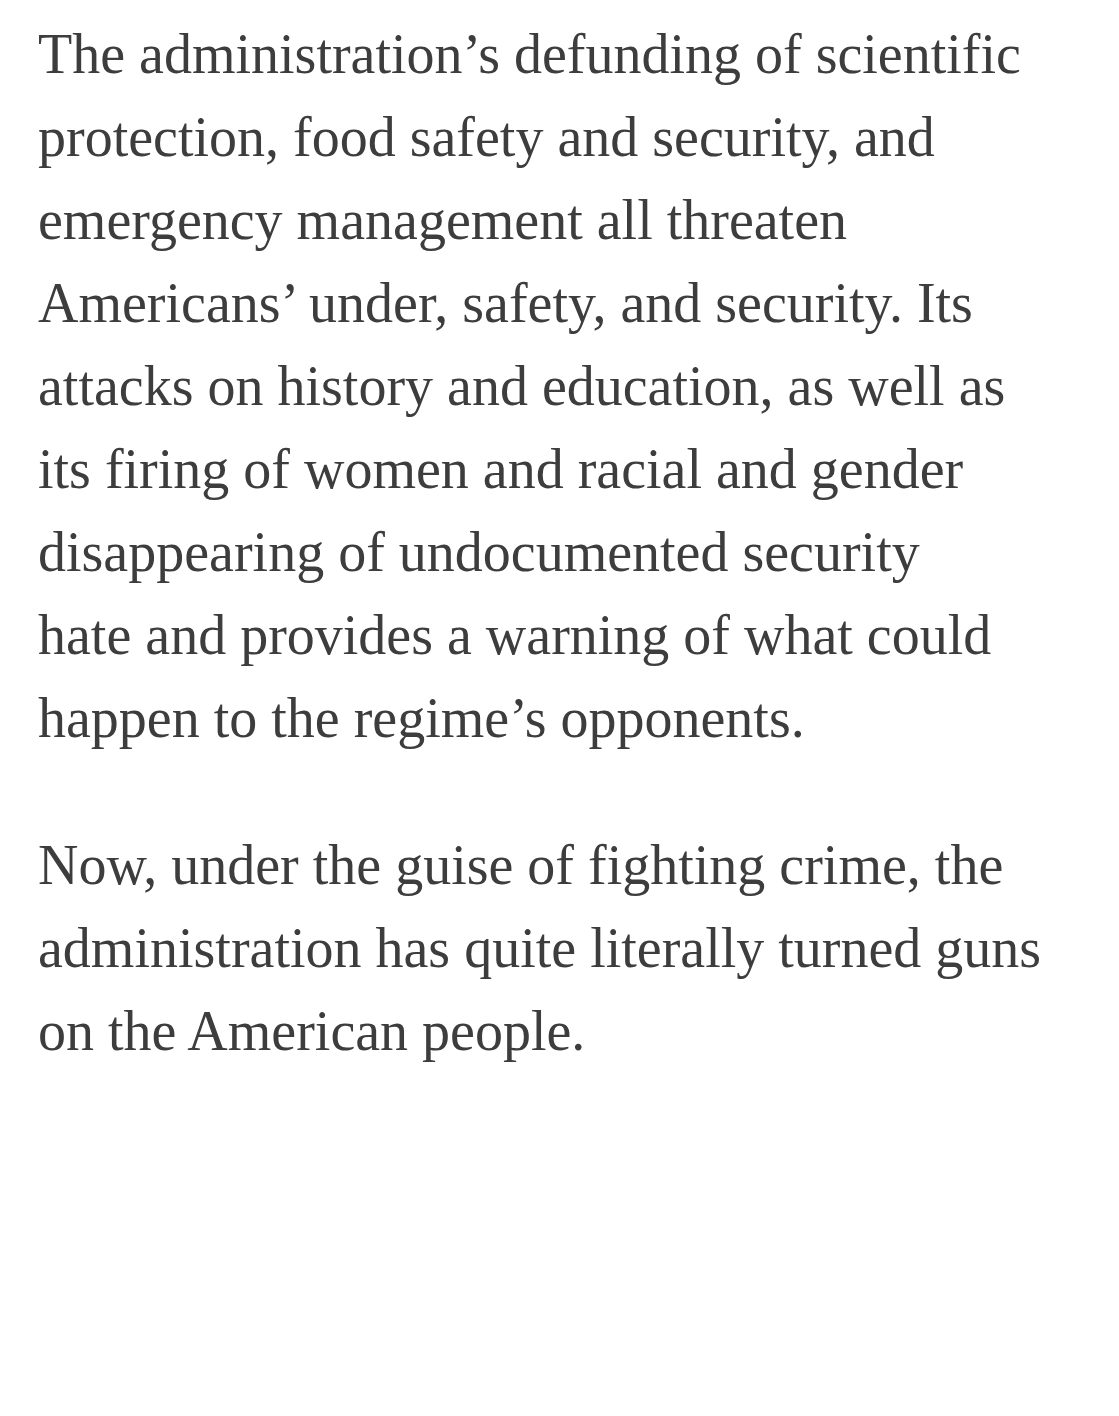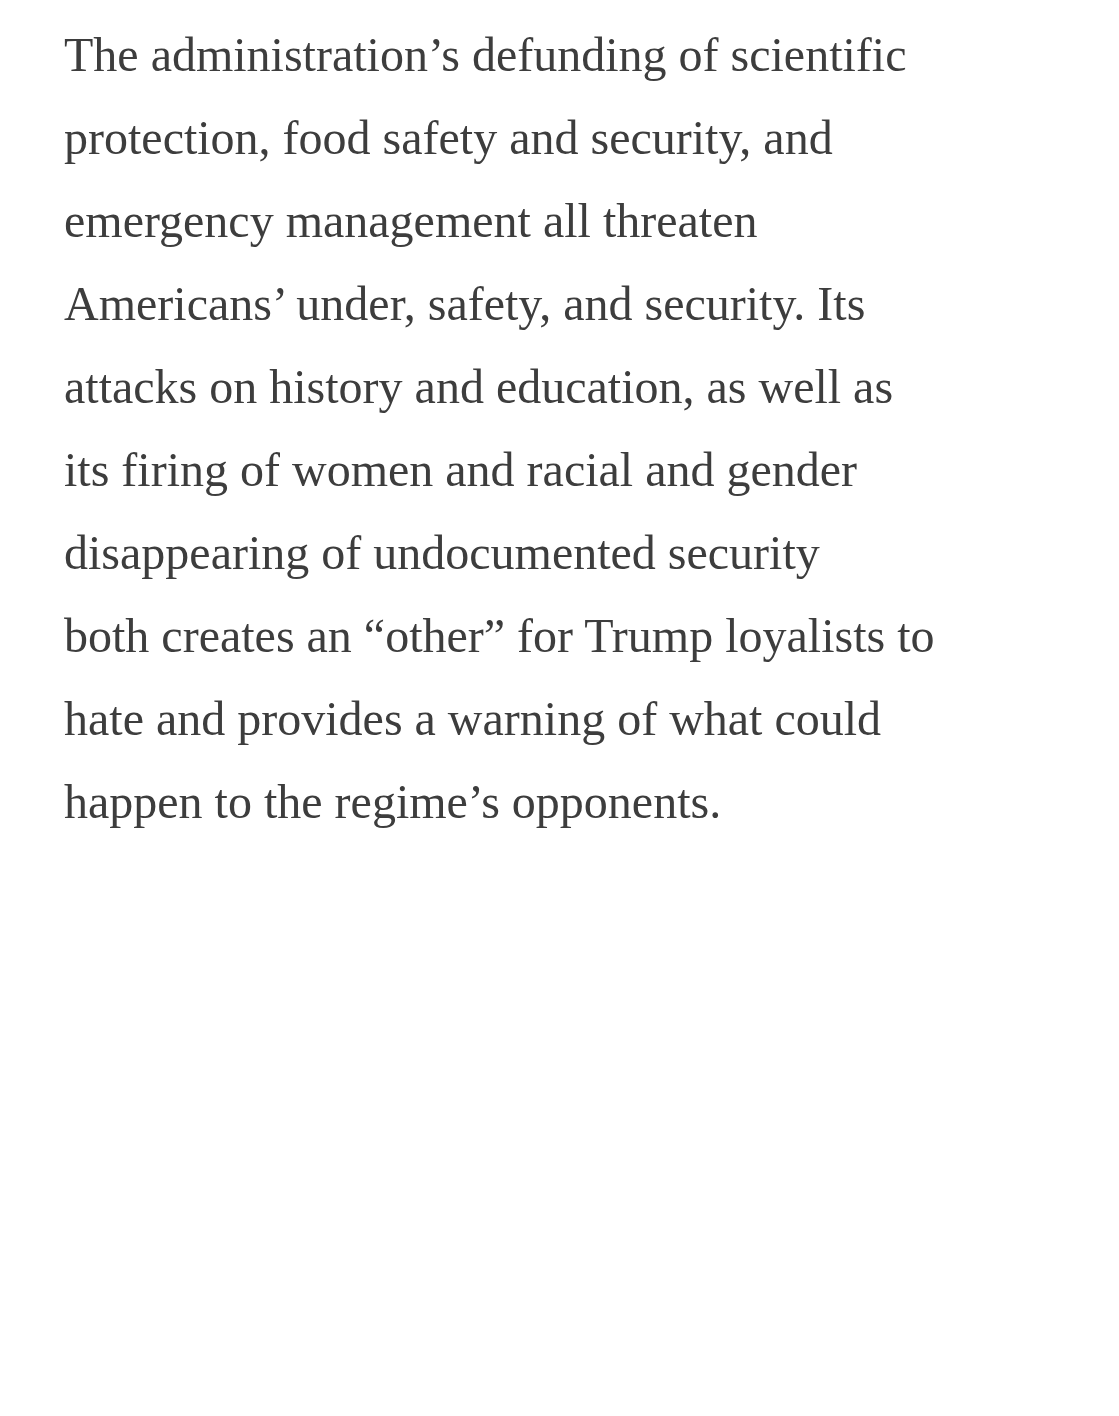--- a/index.html
+++ b/index.html
@@ -8,23 +8,23 @@
     background: #ffffff;
   }
   body {
     width: 1119px;
     height: 1416px;
     overflow: hidden;
     font-family: "Liberation Serif", serif;
   }
   .article {
     box-sizing: border-box;
-    padding: 13px 40px 0 64px;
+    padding: 13px 40px 0 38px;
     color: #3d3d3d;
-    font-size: 48px;
+    font-size: 56px;
     line-height: 83px;
     font-kerning: normal;
   }
   .para { margin: 0; }
   .para + .para { margin-top: 64px; }
   .line {
     white-space: nowrap;
     height: 83px;
   }
 </style>
@@ -34,19 +34,23 @@
 <div class="article">
 
   <div class="para">
     <div class="line">The administration’s defunding of scientific</div>
     <div class="line">protection, food safety and security, and</div>
     <div class="line">emergency management all threaten</div>
     <div class="line">Americans’ under, safety, and security. Its</div>
     <div class="line">attacks on history and education, as well as</div>
     <div class="line">its firing of women and racial and gender</div>
     <div class="line">disappearing of undocumented security</div>
-    <div class="line">both creates an “other” for Trump loyalists to</div>
     <div class="line">hate and provides a warning of what could</div>
     <div class="line">happen to the regime’s opponents.</div>
   </div>
 
+  <div class="para">
+    <div class="line">Now, under the guise of fighting crime, the</div>
+    <div class="line">administration has quite literally turned guns</div>
+    <div class="line">on the American people.</div>
+  </div>
 
 </div>
 
 </body></html>

